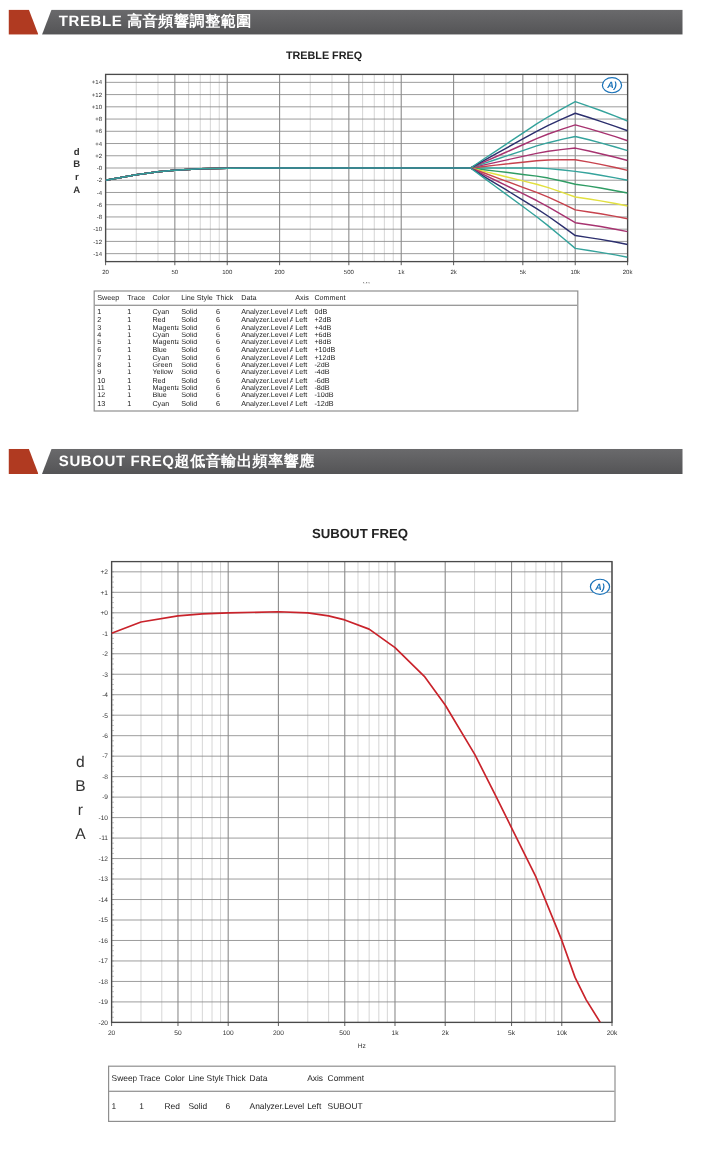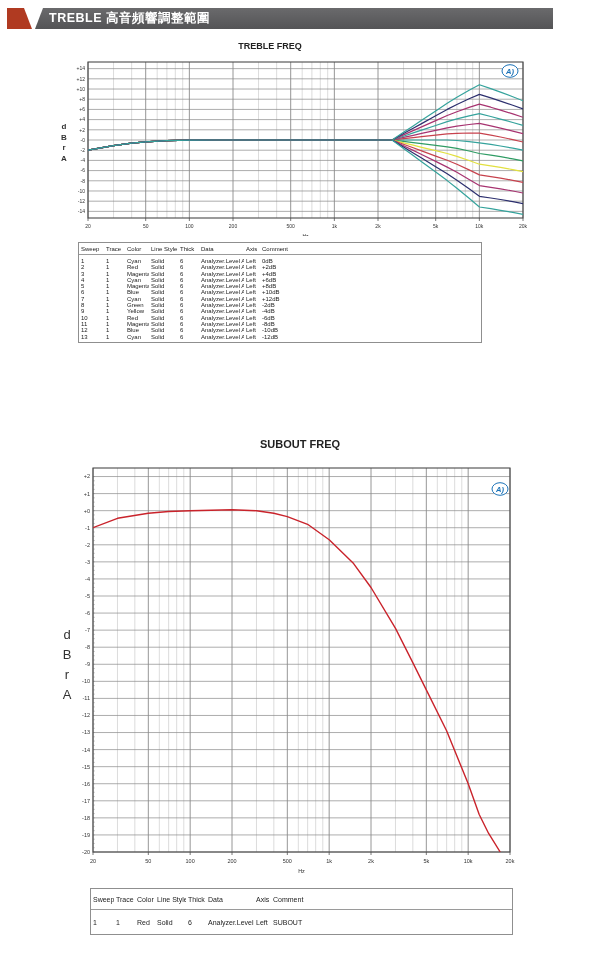--- a/index.html
+++ b/index.html
@@ -1,18 +1,18 @@
 <!DOCTYPE html>
 <html><head>
 <meta charset="utf-8">
 <style>
   html,body{margin:0;padding:0;background:#ffffff;}
   #page{position:relative;width:600px;height:960px;background:#ffffff;overflow:hidden;
         font-family:"Liberation Sans", sans-serif;}
-  .secbar{position:absolute;left:7px;width:546px;height:21px;}
+  .secbar{position:absolute;left:7px;width:546px;height:21px;padding-left:16px;}
   .secbar .accent{position:absolute;left:0;top:0;width:25px;height:100%;
         clip-path:polygon(0 0,17px 0,25px 100%,0 100%);}
   .secbar .bar{position:absolute;left:28px;right:0;top:0;bottom:0;
         clip-path:polygon(8px 0,100% 0,100% 100%,0 100%);
         color:#fff;font-weight:bold;font-size:12.5px;line-height:21px;
         padding-left:14px;letter-spacing:0.5px;box-sizing:border-box;
         background:linear-gradient(#6a6a6c,#545456);}
   svg text{font-family:"Liberation Sans", sans-serif;}
   .chart{position:absolute;}
   .ttable{position:absolute;border:1px solid #8f8f8f;background:#fff;box-sizing:border-box;}
@@ -299,20 +299,24 @@
             <td>Solid</td>
             <td>6</td>
             <td>Analyzer.Level A</td>
             <td>Left</td>
             <td>-12dB</td>
           </tr>
         </tbody>
       </table>
   </div>
 
+  <div class="secbar" style="top:374px">
+    <div class="accent" style="background: rgb(176, 58, 33);"></div>
+    <div class="bar" style="color: rgb(255, 255, 255);">SUBOUT FREQ超低音輸出頻率響應</div>
+  </div>
 
   <svg id="chart2" class="chart" style="left:58px;top:432px" width="482" height="452" viewBox="0 0 482 452">
       <text x="242" y="16" font-size="11" font-weight="bold" fill="#222" text-anchor="middle">SUBOUT FREQ</text>
       <line x1="35" y1="36" x2="35" y2="420" stroke="#8a8a8a" stroke-width="0.9"></line>
       <line x1="59.47668500873969" y1="36" x2="59.47668500873969" y2="420" stroke="#b9b9b9" stroke-width="0.5"></line>
       <line x1="76.8431693972934" y1="36" x2="76.8431693972934" y2="420" stroke="#b9b9b9" stroke-width="0.5"></line>
       <line x1="90.31366120541324" y1="36" x2="90.31366120541324" y2="420" stroke="#8a8a8a" stroke-width="0.9"></line>
       <line x1="101.31985440603309" y1="36" x2="101.31985440603309" y2="420" stroke="#b9b9b9" stroke-width="0.5"></line>
       <line x1="110.62545816468831" y1="36" x2="110.62545816468831" y2="420" stroke="#b9b9b9" stroke-width="0.5"></line>
       <line x1="118.68633879458677" y1="36" x2="118.68633879458677" y2="420" stroke="#b9b9b9" stroke-width="0.5"></line>

